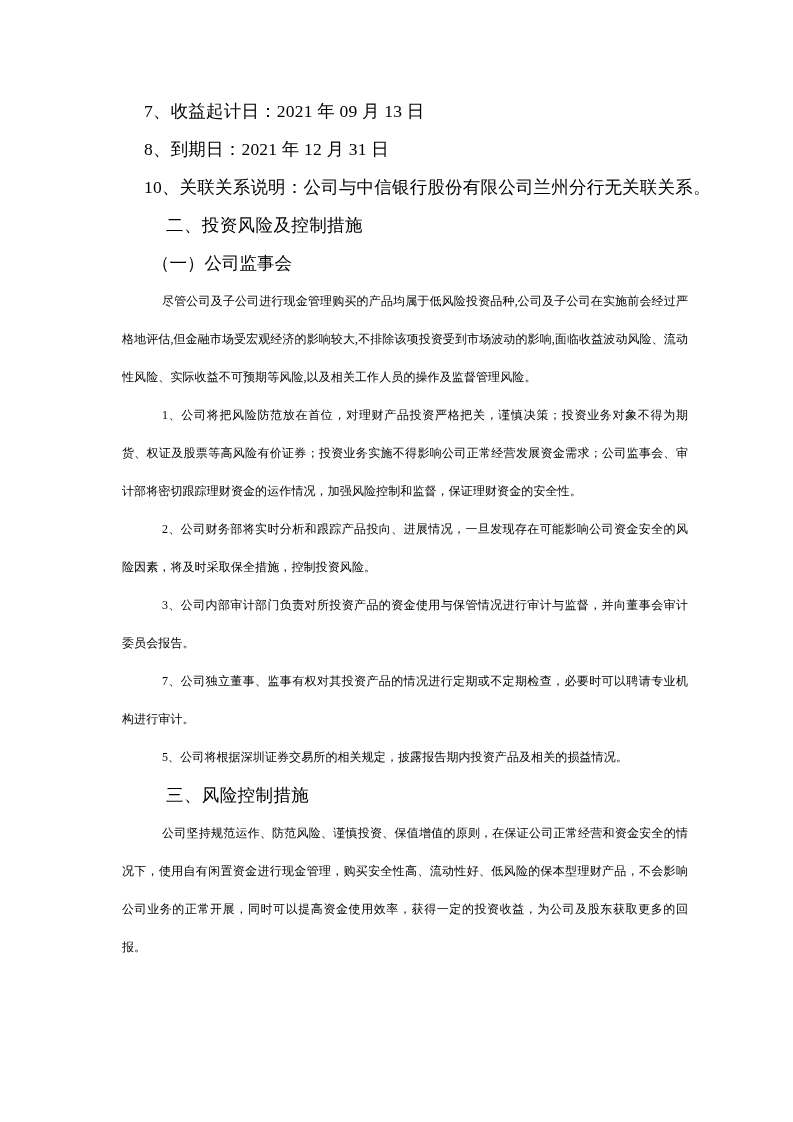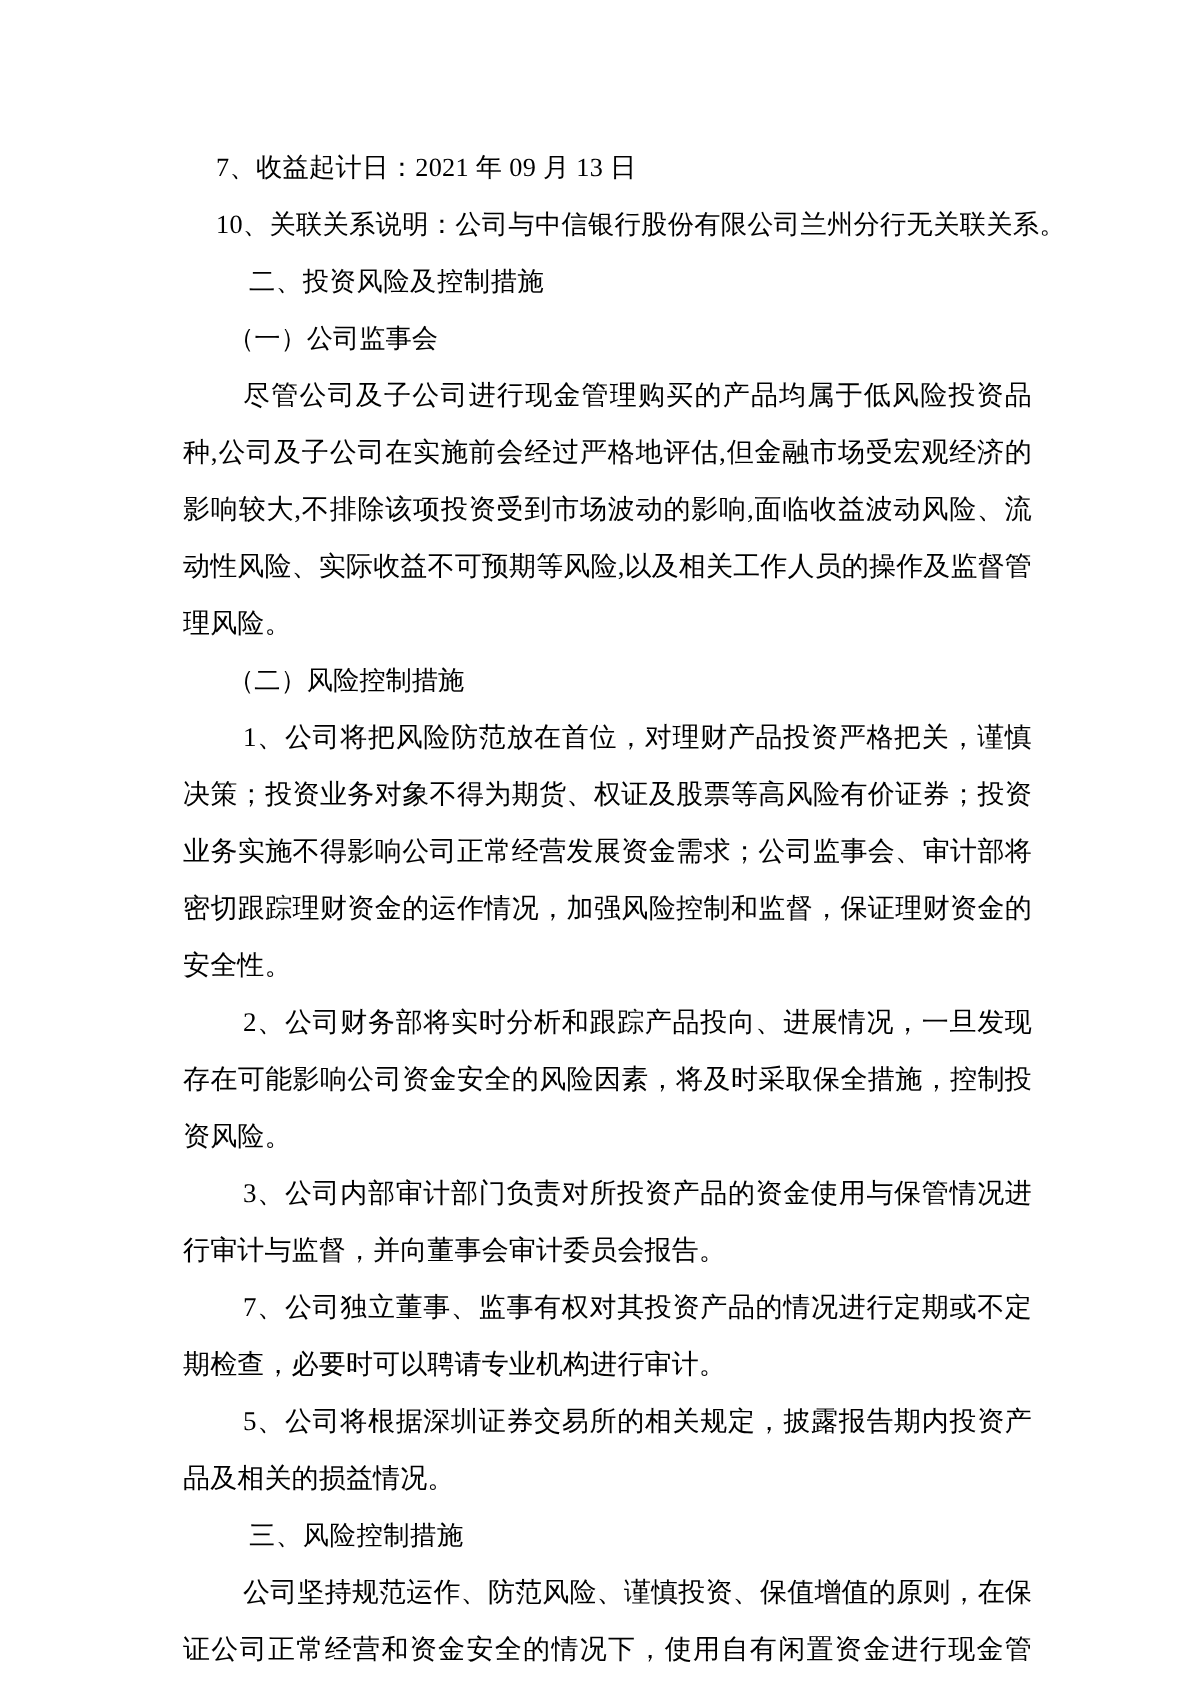--- a/index.html
+++ b/index.html
@@ -37,47 +37,47 @@
     line-height: 38px;
     margin-left: 44px;
     letter-spacing: 0.4px;
   }
   .sub-label {
     font-size: 17.5px;
     line-height: 38px;
     margin-left: 30px;
   }
   .para {
-    font-size: 18px;
+    font-size: 12px;
     line-height: 38px;
     text-indent: 40px;
     text-align: justify;
     text-justify: inter-ideograph;
     letter-spacing: 0.1px;
   }
   .block {
     margin: 0;
     padding: 0;
   }
 </style>
 </head>
 <body>
 
 <div class="page">
 
   <div class="line numbered">7、收益起计日：2021 年 09 月 13 日</div>
+  <div class="line numbered">8、到期日：2021 年 12 月 31 日</div>
   <div class="line numbered">10、关联关系说明：公司与中信银行股份有限公司兰州分行无关联关系。</div>
 
   <div class="heading">二、投资风险及控制措施</div>
 
   <div class="sub-label">（一）公司监事会</div>
 
   <p class="para block">尽管公司及子公司进行现金管理购买的产品均属于低风险投资品种,公司及子公司在实施前会经过严格地评估,但金融市场受宏观经济的影响较大,不排除该项投资受到市场波动的影响,面临收益波动风险、流动性风险、实际收益不可预期等风险,以及相关工作人员的操作及监督管理风险。</p>
 
-  <div class="sub-label">（二）风险控制措施</div>
 
   <p class="para block">1、公司将把风险防范放在首位，对理财产品投资严格把关，谨慎决策；投资业务对象不得为期货、权证及股票等高风险有价证券；投资业务实施不得影响公司正常经营发展资金需求；公司监事会、审计部将密切跟踪理财资金的运作情况，加强风险控制和监督，保证理财资金的安全性。</p>
   <p class="para block">2、公司财务部将实时分析和跟踪产品投向、进展情况，一旦发现存在可能影响公司资金安全的风险因素，将及时采取保全措施，控制投资风险。</p>
   <p class="para block">3、公司内部审计部门负责对所投资产品的资金使用与保管情况进行审计与监督，并向董事会审计委员会报告。</p>
   <p class="para block">7、公司独立董事、监事有权对其投资产品的情况进行定期或不定期检查，必要时可以聘请专业机构进行审计。</p>
   <p class="para block">5、公司将根据深圳证券交易所的相关规定，披露报告期内投资产品及相关的损益情况。</p>
 
   <div class="heading">三、风险控制措施</div>
 
   <p class="para block">公司坚持规范运作、防范风险、谨慎投资、保值增值的原则，在保证公司正常经营和资金安全的情况下，使用自有闲置资金进行现金管理，购买安全性高、流动性好、低风险的保本型理财产品，不会影响公司业务的正常开展，同时可以提高资金使用效率，获得一定的投资收益，为公司及股东获取更多的回报。</p>

